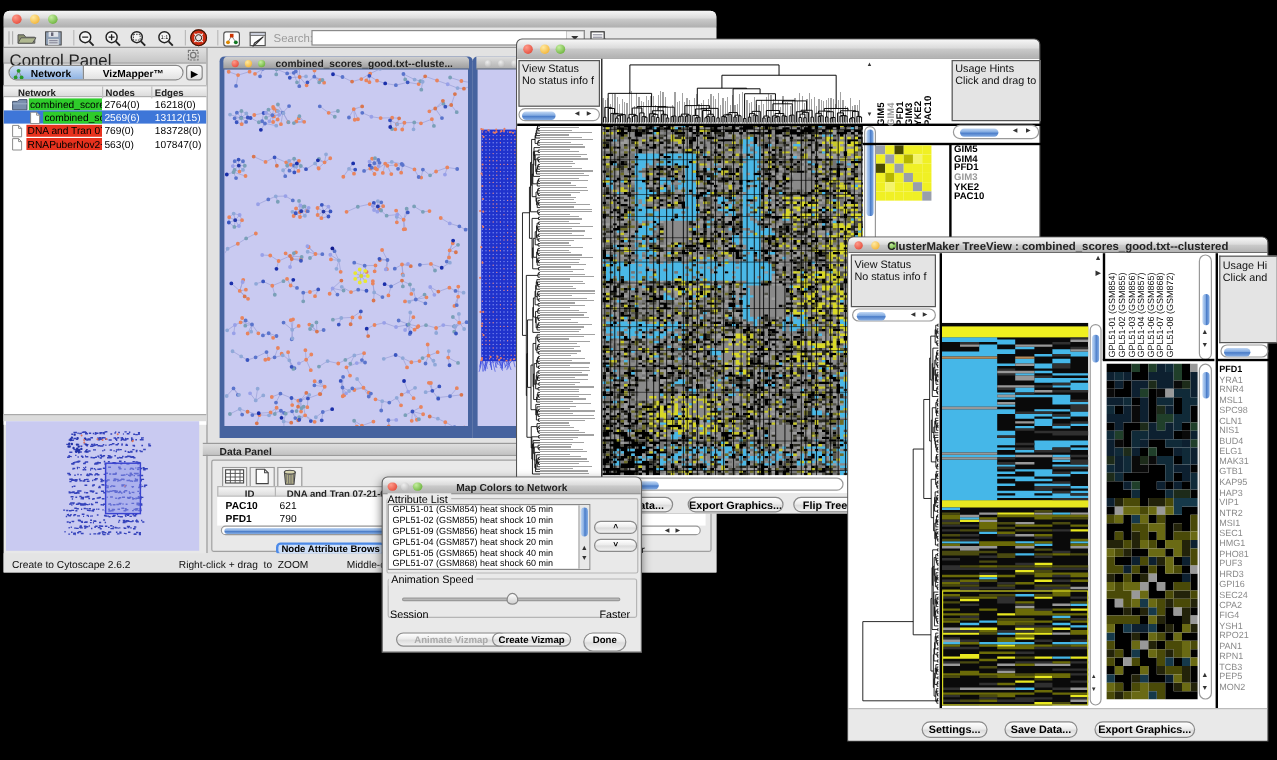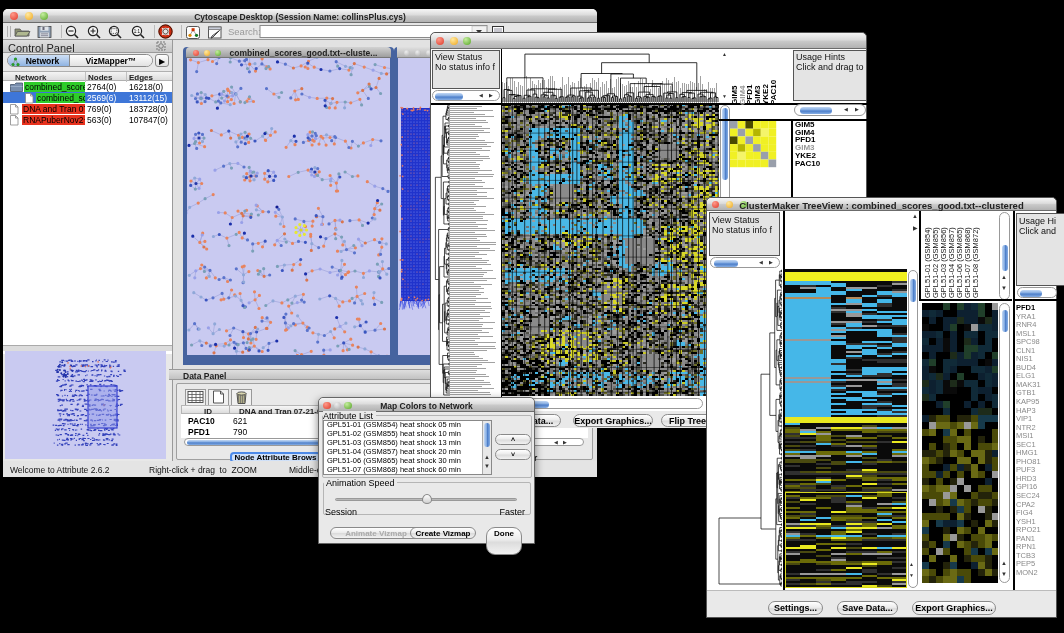--- a/index.html
+++ b/index.html
@@ -25,21 +25,20 @@
 .hline{position:absolute;background:#000}
 svg{display:block}
 </style></head><body>
 <div class="win" style="left:3px;top:9px;width:594px;height:468px;background:#e8e8e8;border-radius:5px 5px 0 0">
     <div class="tbar" style="height:14px"></div>
     <div class="lights" style="left:7px;top:3px">
       <div class="lt" style="width:8px;height:8px;background:radial-gradient(circle at 35% 30%,#ff9a8a,#e13a2a)"></div>
       <div class="lt" style="width:8px;height:8px;background:radial-gradient(circle at 35% 30%,#ffe9a0,#f0a71d)"></div>
       <div class="lt" style="width:8px;height:8px;background:radial-gradient(circle at 35% 30%,#c5eea0,#56a424)"></div>
     </div>
-    <div class="ttl" style="top:2.5px;font-size:8.5px">Cytoscape Desktop (Session Name: collinsPlus.cys)</div>
     <svg width="594" height="17" style="position:absolute;left:0;top:14px">
       <rect width="594" height="17" fill="#e6e6e6"></rect>
       <line x1="0" y1="16.5" x2="594" y2="16.5" stroke="#979797"></line>
       <path stroke="#b0b0b0" d="M4.5 3v11M7.5 3v11"></path>
       <g transform="translate(11,3)">
         <path d="M1 10V3h5l1.5 2H15v5z" fill="#8a9070" stroke="#555" stroke-width="0.8"></path>
         <path d="M1 10l2.5-4.5H16L13 10z" fill="#b0b890" stroke="#555" stroke-width="0.8"></path>
       </g>
       <g transform="translate(34,3)">
         <rect x="1" y="0.5" width="13" height="11" fill="#90a0b5" stroke="#444" stroke-width="0.8"></rect>
@@ -94,21 +93,21 @@
       <rect x="257" y="2.5" width="227" height="12" fill="#fff" stroke="#8a8a8a"></rect>
       <rect x="469" y="3" width="14.5" height="11" fill="#f2f2f2" stroke="#aaa" stroke-width="0.5"></rect>
       <path d="M473 7l3 3.4 3-3.4z" fill="#333"></path>
       <g transform="translate(489,3)">
         <rect x="0.5" y="0.5" width="11" height="11" fill="#fdfdfd" stroke="#333"></rect>
         <path d="M2 3h8M2 5h8M2 7h8M2 9h5" stroke="#778" stroke-width="0.8"></path>
         <path d="M12.5 6.5l2 2-3.5 3.5-2.3.4.5-2.2z" fill="#d09000" stroke="#222" stroke-width="0.8"></path>
       </g>
     </svg>
     <div style="position:absolute;left:0;top:31px;width:169px;height:13px;background:linear-gradient(#e0e0e0,#c6c6c6);border-bottom:1px solid #9a9a9a">
-      <span style="font-size:11px;color:#222;position:absolute;left:5px;top:2px">Control Panel</span>
+      <span style="font-size:14px;color:#222;position:absolute;left:5px;top:2px">Control Panel</span>
       <svg width="11" height="11" style="position:absolute;left:153px;top:1px">
         <rect x="1" y="1" width="8" height="8" fill="none" stroke="#777" stroke-dasharray="2,1"></rect>
         <circle cx="5" cy="5" r="2.3" fill="none" stroke="#777"></circle>
       </svg>
     </div>
     <div style="position:absolute;left:169px;top:31px;right:0;bottom:16px;background:#e2e2e2;border-left:1px solid #9a9a9a"></div>
     <div style="position:absolute;left:4px;top:45px;width:146px;height:13px;border:1px solid #8a8a8a;border-radius:7px;overflow:hidden;display:flex">
       <div style="width:62px;background:linear-gradient(#cfe0f5,#8fb3e2);border-right:1px solid #8a8a8a;font-size:8.5px;font-weight:bold;text-align:center;line-height:12px;position:relative"><svg width="9" height="10" style="position:absolute;left:3px;top:1.5px">
           <path d="M4.5 2L2 7.5M4.5 2L7 7.5" stroke="#888" stroke-width="0.7"></path>
           <circle cx="4.5" cy="2" r="1.6" fill="#2a9a2a"></circle>
@@ -215,21 +214,21 @@
       <span style="position:absolute;left:52px;top:13px">790</span>
     </div>
     <div class="sb" style="left:181px;top:429px;width:400px;height:8px">
       <div class="sbthumb" style="left:2px;top:1px;width:248px;height:5px"></div>
     </div>
     <span class="arr" style="left:551px;top:430px">◀</span>
     <span class="arr" style="left:560px;top:430px">▶</span>
     <div style="position:absolute;left:227px;top:443px;width:91px;height:11px;background:#cfe0f8;border:2px solid #4d8ae8;border-radius:4px;font-size:8px;font-weight:bold;color:#000;text-align:center;line-height:8px">Node Attribute Brows</div>
     <span style="position:absolute;left:531px;top:444px;font-size:8.5px;font-weight:bold;color:#222">r</span>
     <div style="position:absolute;left:0;bottom:0;width:594px;height:16px;background:#e4e4e4;font-size:8.5px;color:#111">
-      <span style="position:absolute;left:7px;top:4px">Welcome to Attribute 2.6.2</span>
+      <span style="position:absolute;left:7px;top:4px">Create to Cytoscape 2.6.2</span>
       <span style="position:absolute;left:146px;top:4px">Right-click + drag&nbsp; to&nbsp; ZOOM</span>
       <span style="position:absolute;left:286px;top:4px">Middle-click + drag&nbsp; to&nbsp; PAN</span>
     </div>
     <div style="position:absolute;left:180px;top:38px;width:211px;height:318px;background:#46639f;border-radius:4px 4px 0 0">
       <div style="position:absolute;left:3px;top:0;right:3px;height:11px;border-radius:4px 4px 0 0;background:linear-gradient(#d2d2d2,#9e9e9e);border-bottom:1px solid #777">
         <div class="lights" style="left:7px;top:2.5px">
           <div class="lt" style="width:6px;height:6px;margin-right:5px;background:radial-gradient(circle at 35% 30%,#ff9a8a,#e13a2a)"></div>
           <div class="lt" style="width:6px;height:6px;margin-right:5px;background:radial-gradient(circle at 35% 30%,#ffe9a0,#f0a71d)"></div>
           <div class="lt" style="width:6px;height:6px;margin-right:5px;background:radial-gradient(circle at 35% 30%,#c5eea0,#56a424)"></div>
         </div>
@@ -521,33 +520,33 @@
       <div class="lt" style="width:7.5px;height:7.5px;margin-right:3px;background:radial-gradient(circle at 35% 30%,#ff9a8a,#dd3a2a)"></div>
       <div class="lt" style="width:7.5px;height:7.5px;margin-right:3px;background:radial-gradient(circle at 35% 30%,#eee,#b0b0b0)"></div>
       <div class="lt" style="width:7.5px;height:7.5px;margin-right:3px;background:radial-gradient(circle at 35% 30%,#c5eea0,#56a424)"></div>
     </div>
     <div class="ttl" style="top:2.5px;font-size:8.5px">Map Colors to Network</div>
     <div style="position:absolute;left:3px;top:17px;width:210px;height:63px;border:1px solid #b5b5b5;border-radius:2px"></div>
     <div style="position:absolute;left:4px;top:13px;font-size:9px;color:#000;background:#e9e9e9;padding-right:3px">Attribute List</div>
     <div style="position:absolute;left:4px;top:22px;width:169px;height:55px;background:#fff;border:1px solid #888;font-size:7.5px;line-height:8.9px;color:#000;overflow:hidden;padding-left:3px">
       <div style="white-space:nowrap">GPL51-01 (GSM854) heat shock 05 min</div>
       <div style="white-space:nowrap">GPL51-02 (GSM855) heat shock 10 min</div>
-      <div style="white-space:nowrap">GPL51-03 (GSM856) heat shock 13 min</div>
+      <div style="white-space:nowrap">GPL51-09 (GSM856) heat shock 15 min</div>
       <div style="white-space:nowrap">GPL51-04 (GSM857) heat shock 20 min</div>
-      <div style="white-space:nowrap">GPL51-06 (GSM865) heat shock 30 min</div>
+      <div style="white-space:nowrap">GPL51-05 (GSM865) heat shock 40 min</div>
       <div style="white-space:nowrap">GPL51-07 (GSM868) heat shock 60 min</div>
     </div>
     <div style="position:absolute;left:163px;top:23px;width:9px;height:53px;background:#e8e8e8;border-left:1px solid #aaa">
       <div class="sbthumbv" style="left:1px;top:2px;width:6px;height:24px"></div>
     </div>
     <span class="arr" style="left:165px;top:56px;font-size:6px">▲</span>
     <span class="arr" style="left:165px;top:65px;font-size:6px">▼</span>
     <div class="aquabtn" style="left:176px;top:36px;width:36px;height:11px;line-height:10px;border-radius:6px;font-size:7px">˄</div>
     <div class="aquabtn" style="left:176px;top:51px;width:36px;height:11px;line-height:9px;border-radius:6px;font-size:7px">˅</div>
     <div style="position:absolute;left:4px;top:84px;width:208px;height:33px;border:1px solid #b5b5b5;border-radius:2px"></div>
     <div style="position:absolute;left:5px;top:80px;font-size:9px;color:#000;background:#e9e9e9;padding:0 2px">Animation Speed</div>
     <div style="position:absolute;left:16px;top:100px;width:182px;height:3px;background:#b8b8b8;border-radius:2px;border:1px solid #999"></div>
     <div style="position:absolute;left:103px;top:96px;width:10px;height:10px;background:linear-gradient(#fdfdfd,#d0d0d0);border:1px solid #888;border-radius:50% 50% 50% 50%/60% 60% 40% 40%"></div>
     <div style="position:absolute;left:6px;top:109px;font-size:9px;color:#000">Session</div>
     <div style="position:absolute;right:9px;top:109px;font-size:9px;color:#000">Faster</div>
     <div class="aquabtn" style="left:11px;top:129px;width:92px;height:12px;line-height:11px;font-size:8px;white-space:nowrap;color:#aaa">Animate Vizmap</div>
     <div class="aquabtn" style="left:91px;top:129px;width:66px;height:12px;line-height:11px;font-size:8px;white-space:nowrap">Create Vizmap</div>
-    <div class="aquabtn" style="left:167px;top:129px;width:36px;height:28px;line-height:11px;font-size:8px;white-space:nowrap">Done</div>
+    <div class="aquabtn" style="left:167px;top:129px;width:36px;height:16px;line-height:11px;font-size:8px;white-space:nowrap">Done</div>
   </div>
 </body></html>

